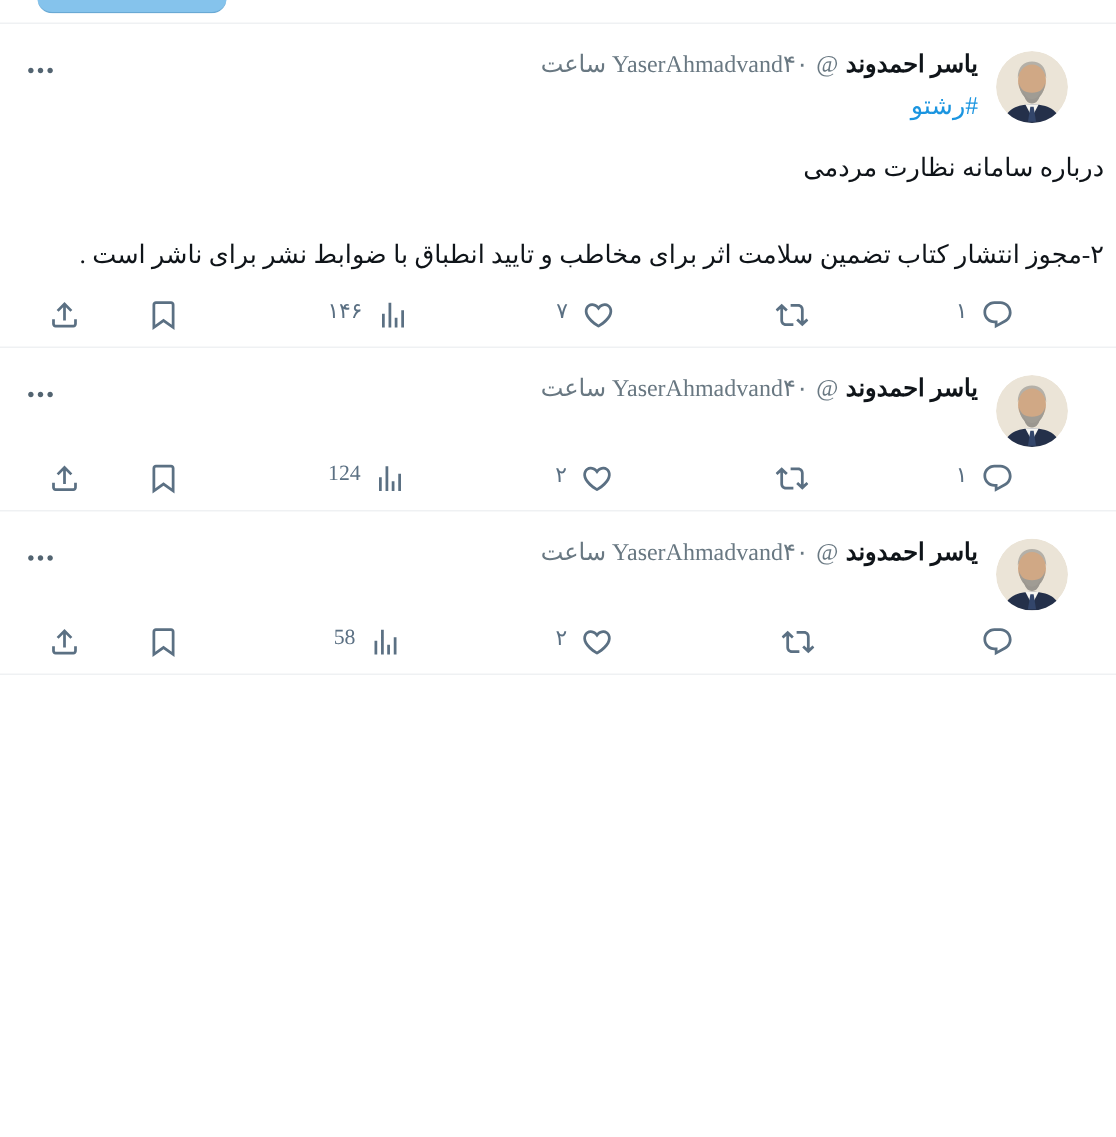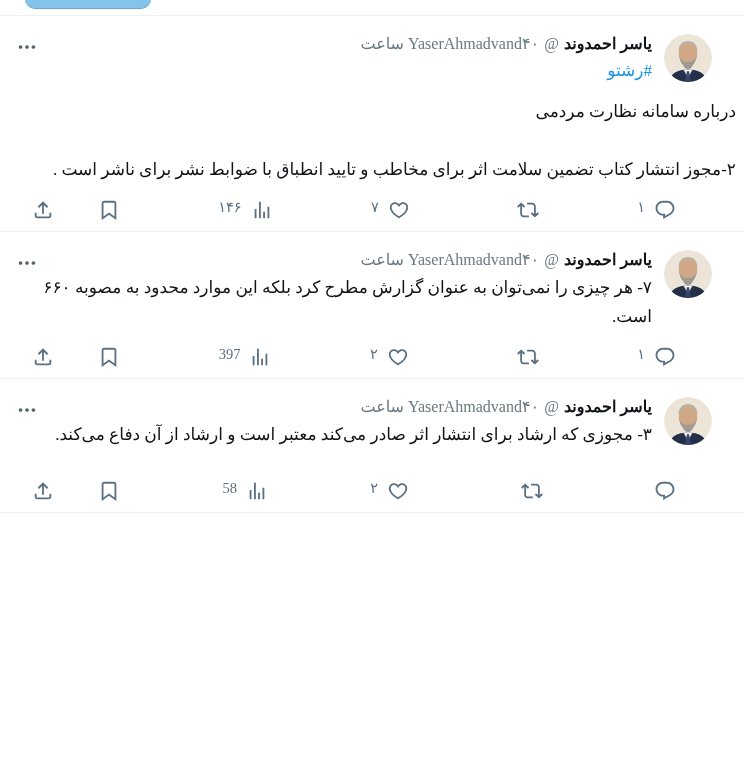--- a/index.html
+++ b/index.html
@@ -136,21 +136,20 @@
           <use href="#i-more"></use>
         </svg>
     </div>
     <div class="avatar">
       <svg viewBox="0 0 48 48">
           <use href="#i-avatar"></use>
         </svg>
     </div>
     <div class="header"><span class="name">یاسر احمدوند</span><span class="handle">@YaserAhmadvand</span><span class="time">۴۰ ساعت</span></div>
     <div class="body" style="margin-top:2px;">
-      <p>۷- هر چیزی را نمی‌توان به عنوان گزارش مطرح کرد بلکه این موارد محدود به مصوبه ۶۶۰ است.</p>
     </div>
     <div class="actions">
       <div class="action">
         <svg viewBox="0 0 24 24">
             <use href="#i-reply"></use>
           </svg>
         <span class="count">۱</span>
       </div>
       <div class="action">
         <svg viewBox="0 0 24 24">
@@ -161,21 +160,21 @@
       <div class="action">
         <svg viewBox="0 0 24 24">
             <use href="#i-heart"></use>
           </svg>
         <span class="count">۲</span>
       </div>
       <div class="action">
         <svg viewBox="0 0 24 24">
             <use href="#i-bars"></use>
           </svg>
-        <span class="count">397</span>
+        <span class="count">124</span>
       </div>
       <div class="action-group">
         <div class="action">
           <svg viewBox="0 0 24 24">
               <use href="#i-bookmark"></use>
             </svg>
         </div>
         <div class="action">
           <svg viewBox="0 0 24 24">
               <use href="#i-share"></use>
@@ -191,21 +190,20 @@
           <use href="#i-more"></use>
         </svg>
     </div>
     <div class="avatar">
       <svg viewBox="0 0 48 48">
           <use href="#i-avatar"></use>
         </svg>
     </div>
     <div class="header"><span class="name">یاسر احمدوند</span><span class="handle">@YaserAhmadvand</span><span class="time">۴۰ ساعت</span></div>
     <div class="body" style="margin-top:2px;">
-      <p class="gap-after">۳- مجوزی که ارشاد برای انتشار اثر صادر می‌کند معتبر است و ارشاد از آن دفاع می‌کند.</p>
     </div>
     <div class="actions">
       <div class="action">
         <svg viewBox="0 0 24 24">
             <use href="#i-reply"></use>
           </svg>
         <span class="count"></span>
       </div>
       <div class="action">
         <svg viewBox="0 0 24 24">

